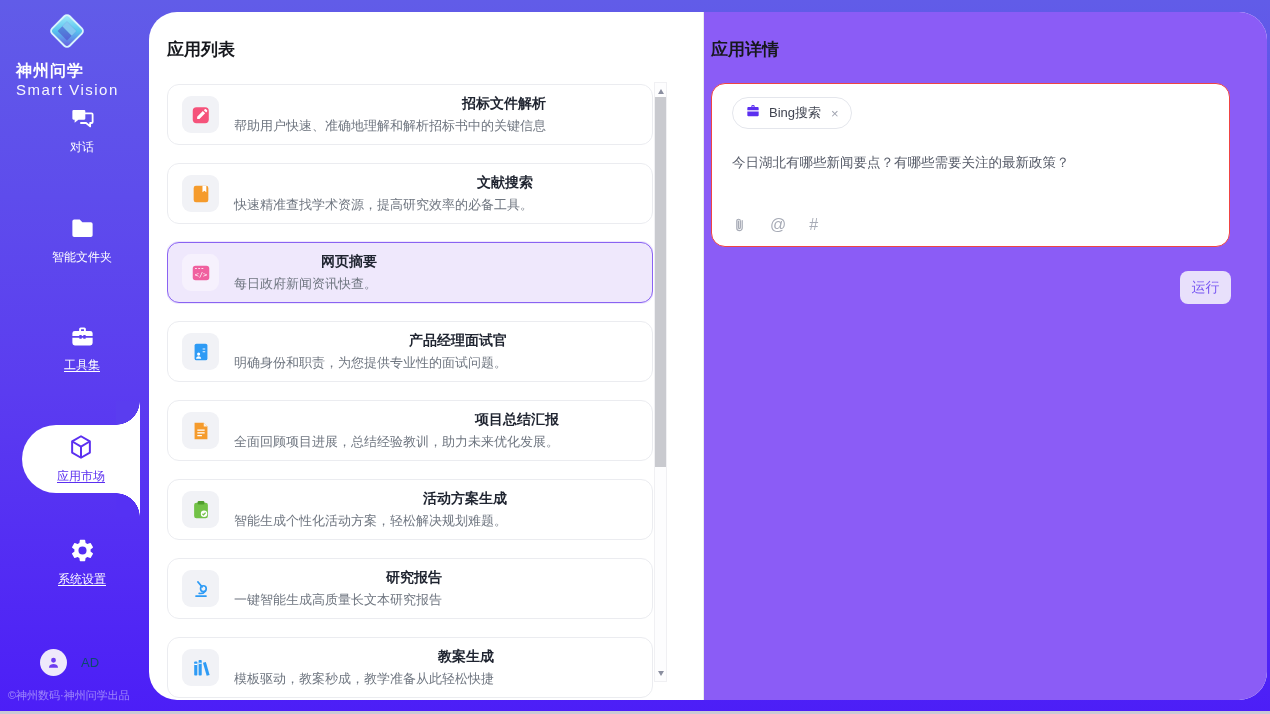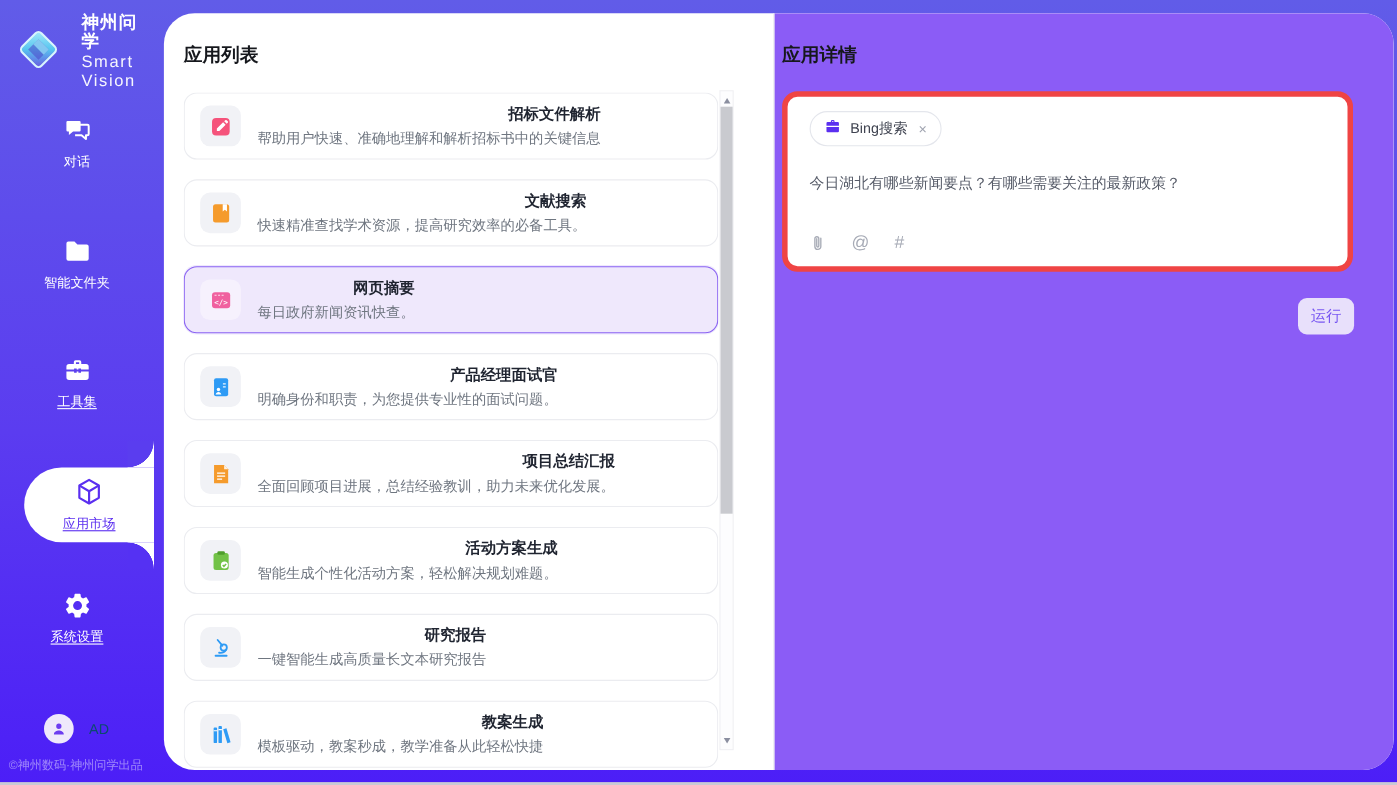--- a/index.html
+++ b/index.html
@@ -4,25 +4,25 @@
 <style>
   html,body{margin:0;padding:0;}
   body{
     width:1270px;height:714px;position:relative;overflow:hidden;
     font-family:"Liberation Sans","DejaVu Sans",sans-serif;
     background:linear-gradient(180deg,#615ce8 0%,#5b3cf0 55%,#4c1ef7 100%);
   }
   .bottom-strip{position:absolute;left:0;bottom:0;width:100%;height:3px;background:#c9cad5;}
   
   .sidebar{position:absolute;left:0;top:0;width:140px;height:714px;z-index:2;}
-  .brand{position:absolute;top:12px;left:16px;display:flex;align-items:center;gap:20px;}
+  .brand{position:absolute;top:12px;left:16px;display:flex;align-items:center;gap:8px;flex-direction:column;}
   .brand-text{color:#fff;line-height:1.1;}
   .brand-name{font-size:16px;font-weight:700;letter-spacing:1px;}
   .brand-sub{font-size:15px;letter-spacing:1.5px;margin-top:2px;opacity:.95;}
-  .nav-item{position:absolute;left:0;width:140px;display:flex;flex-direction:column;align-items:center;cursor:pointer;}
+  .nav-item{position:absolute;left:12px;width:140px;display:flex;flex-direction:column;align-items:center;cursor:pointer;}
   .nav-icon{height:28px;display:flex;align-items:center;justify-content:center;}
   .nav-label{font-size:12px;color:#fff;margin-top:7px;}
   .nav-label.u{text-decoration:underline;text-underline-offset:2px;}
   .nav-item.active{left:22px;width:118px;height:68px;background:#fff;border-radius:34px 0 0 34px;justify-content:center;}
   .nav-item.active .nav-label{color:#5b2ff0;}
   .nav-item.active::before{content:'';position:absolute;top:-24px;right:0;width:24px;height:24px;
     background:radial-gradient(circle at 0 0,#5a3def 23.5px,#fff 24px);}
   .nav-item.active::after{content:'';position:absolute;bottom:-24px;right:0;width:24px;height:24px;
     background:radial-gradient(circle at 0 100%,#5531f3 23.5px,#fff 24px);}
   .user-row{position:absolute;left:40px;top:649px;display:flex;align-items:center;gap:14px;cursor:pointer;}
@@ -47,21 +47,21 @@
   
   .scrollbar{position:absolute;right:36px;top:70px;bottom:18px;width:13px;background:#fdfdfe;border:1px solid #f0f0f3;box-sizing:border-box;}
   .sb-arrow{position:absolute;left:0;width:100%;height:12px;display:flex;align-items:center;justify-content:center;}
   .sb-arrow.up{top:2px;}.sb-arrow.down{bottom:2px;}
   .sb-arrow span{width:0;height:0;border-left:3.5px solid transparent;border-right:3.5px solid transparent;}
   .sb-arrow.up span{border-bottom:5px solid #8b8fa0;}
   .sb-arrow.down span{border-top:5px solid #8b8fa0;}
   .sb-thumb{position:absolute;left:0;top:14px;width:100%;height:370px;background:#c9cacf;}
   
   .detail-panel{flex:1;background:#8b5cf6;box-sizing:border-box;padding:26px 36px 0 7px;display:flex;flex-direction:column;}
-  .prompt-card{margin-top:22px;width:519px;height:164px;box-sizing:border-box;background:#fff;border:5px solid #ef4444;
+  .prompt-card{margin-top:22px;width:519px;height:164px;box-sizing:border-box;background:#fff;border:1px solid #ef4444;
     border-radius:14px;padding:13px 20px;position:relative;}
   .chip{display:inline-flex;align-items:center;gap:8px;height:30px;padding:0 12px;border:1px solid #e4e6ec;
     border-radius:16px;background:#fff;cursor:pointer;}
   .chip-label{font-size:13px;color:#3f4350;}
   .chip-close{font-size:13px;color:#a0a4b0;cursor:pointer;margin-left:2px;}
   .prompt-text{margin-top:25px;font-size:13.5px;color:#565b68;cursor:text;}
   .composer-icons{position:absolute;left:20px;bottom:13px;display:flex;align-items:center;gap:23px;}
   .composer-icons .ci{color:#a7abb6;font-size:16px;line-height:1;cursor:pointer;display:flex;align-items:center;}
   .run-btn{margin:24px 0 0 auto;width:51px;height:33px;border:none;border-radius:8px;background:#e8e0fb;
     color:#7857f2;font-size:14px;font-family:inherit;cursor:pointer;}

